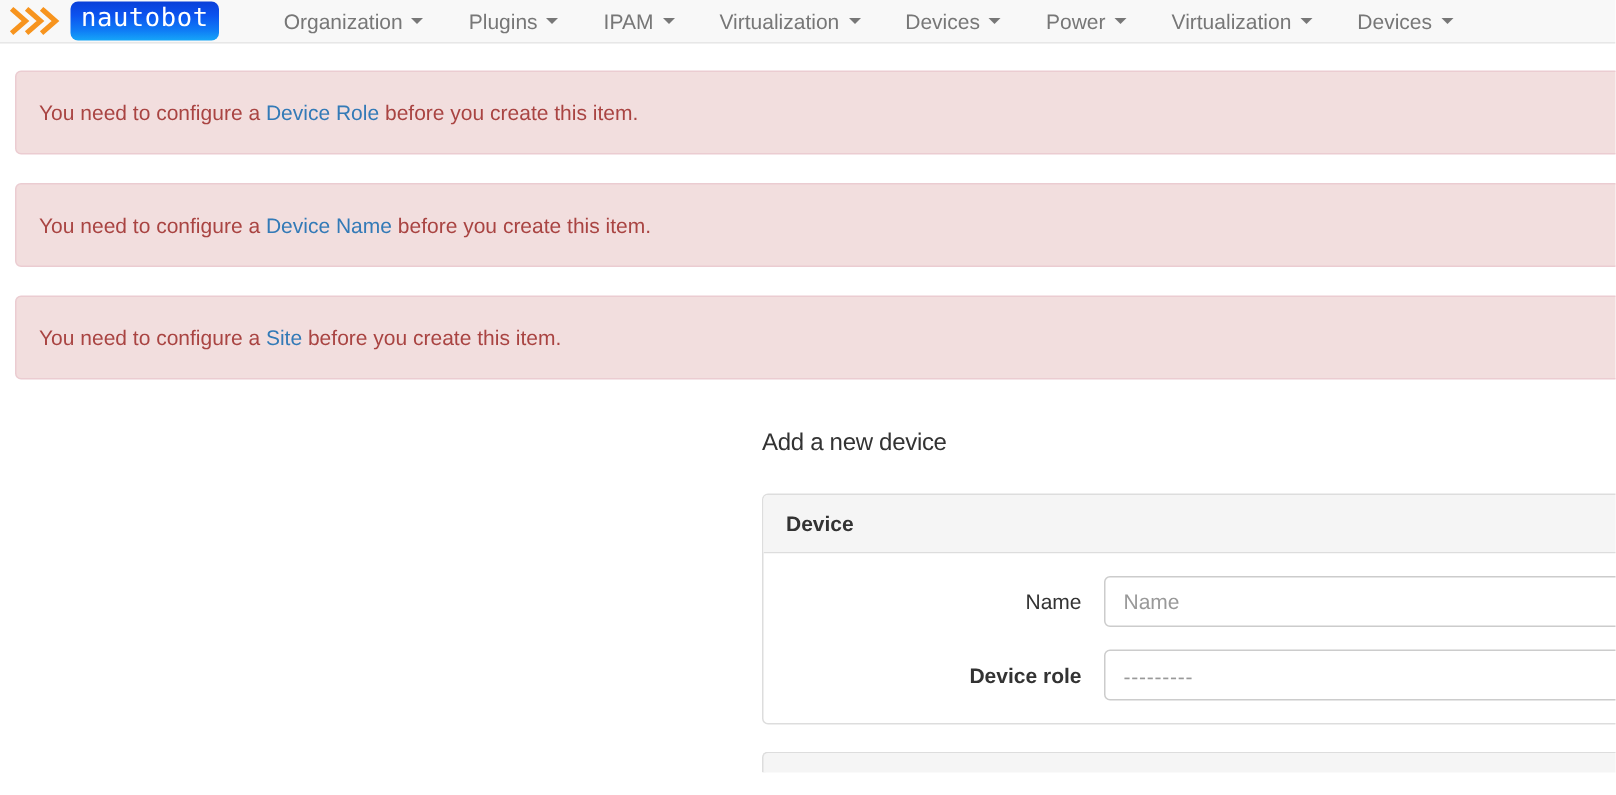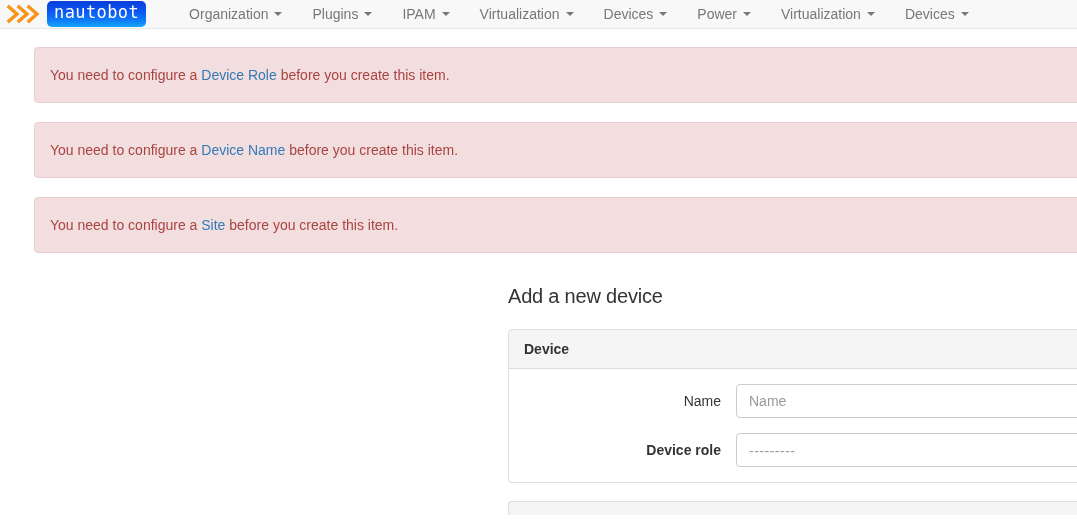--- a/index.html
+++ b/index.html
@@ -71,21 +71,21 @@
     display: inline-block;
     width: 0; height: 0;
     margin-left: 6px;
     vertical-align: middle;
     border-top: 4px solid #777777;
     border-right: 4px solid transparent;
     border-left: 4px solid transparent;
   }
 
   
-  .alerts { padding: 18px 10px 0 10px; margin-left: 24px; }
+  .alerts { padding: 18px 10px 0 10px; }
   .alert {
     background: #f2dede;
     border: 1px solid #ebccd1;
     border-radius: 4px;
     color: #a94442;
     padding: 18px 15px;
     margin-bottom: 19px;
     font-size: 14px;
     line-height: 18px;
     width: 1087px;      
@@ -95,21 +95,21 @@
     color: #337ab7;
     text-decoration: none;
   }
 
   
   .form-wrap {
     padding-left: 508px;
     margin-top: 29px;
   }
   .page-title {
-    font-size: 20px;
+    font-size: 16px;
     font-weight: 400;
     color: #333333;
     margin: 13px 0 19px 0;
     line-height: 28px;
     letter-spacing: -0.2px;
   }
   .panel {
     background: #ffffff;
     border: 1px solid #dddddd;
     border-radius: 4px;

